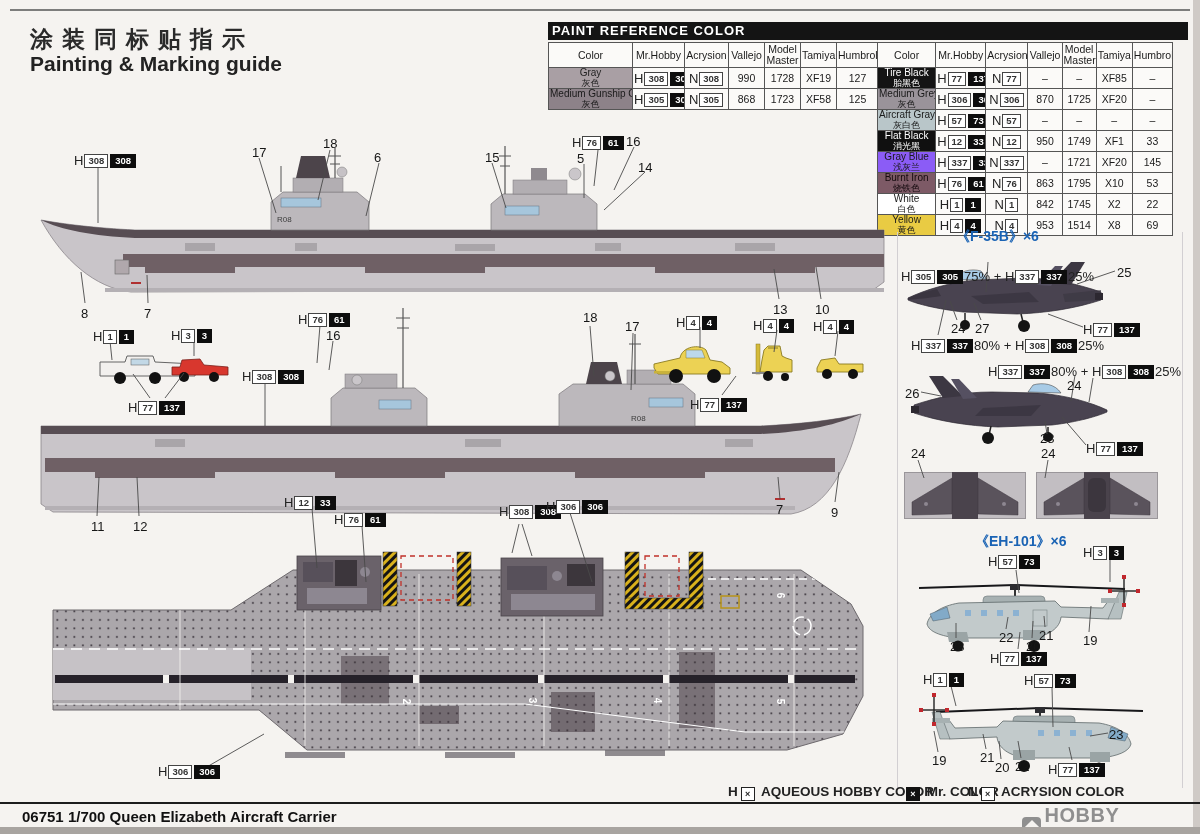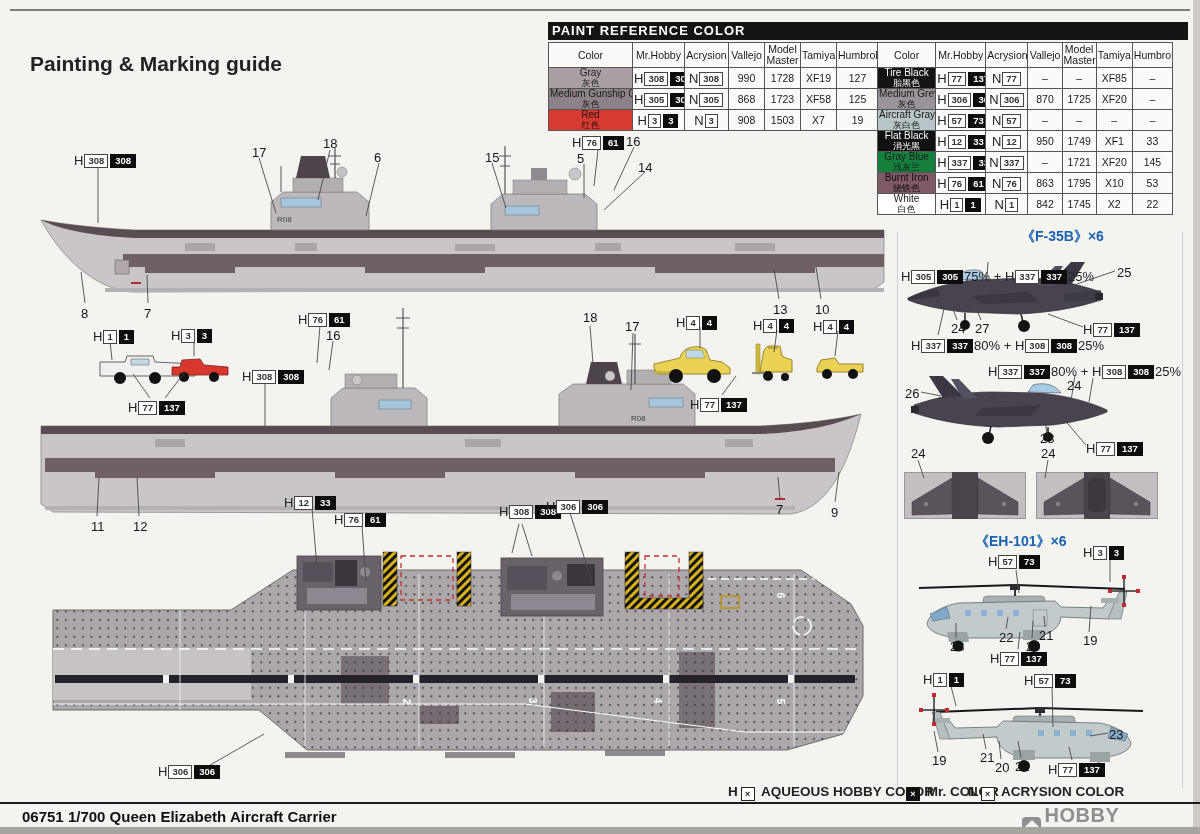--- a/index.html
+++ b/index.html
@@ -46,20 +46,21 @@
   .edge-r{position:absolute;right:0;top:0;width:7px;height:834px;background:#cfcac6;}
   .edge-b{position:absolute;left:0;top:827px;width:1200px;height:7px;background:#a8a4a0;}
 </style>
 </head>
 <body>
 
 <div class="page">
   <div class="frame-top"></div>
   <div class="edge-r"></div>
 
+  <div class="title-cn">涂装同标贴指示</div>
   <div class="title-en">Painting &amp; Marking guide</div>
 
   <div class="pt-title">PAINT  REFERENCE COLOR</div>
   <table class="ptable" id="ptl">
     <colgroup>
         <col style="width:84px">
         <col style="width:52px">
         <col style="width:44px">
         <col style="width:36px">
         <col style="width:36px">
@@ -94,32 +95,20 @@
           <td class="ccell" style="background: rgb(141, 130, 137); color: rgb(26, 26, 26);">
             <div>Medium Gunship Grey</div>
             <div class="cn">灰色</div>
           </td>
           <td class="chipcell"><span class="ct">H</span><span class="bw">305</span><span class="bb">305</span></td>
           <td class="chipcell"><span class="ct">N</span><span class="bw">305</span></td>
           <td>868</td>
           <td>1723</td>
           <td>XF58</td>
           <td>125</td>
-        </tr>
-        <tr>
-          <td class="ccell" style="background: rgb(214, 58, 49); color: rgb(42, 18, 18);">
-            <div>Red</div>
-            <div class="cn">红色</div>
-          </td>
-          <td class="chipcell"><span class="ct">H</span><span class="bw">3</span><span class="bb">3</span></td>
-          <td class="chipcell"><span class="ct">N</span><span class="bw">3</span></td>
-          <td>908</td>
-          <td>1503</td>
-          <td>X7</td>
-          <td>19</td>
         </tr>
       </tbody>
   </table>
   <table class="ptable" id="ptr">
     <colgroup>
         <col style="width:58px">
         <col style="width:50px">
         <col style="width:42px">
         <col style="width:34px">
         <col style="width:34px">
@@ -180,21 +169,21 @@
             <div class="cn">消光黑</div>
           </td>
           <td class="chipcell"><span class="ct">H</span><span class="bw">12</span><span class="bb">33</span></td>
           <td class="chipcell"><span class="ct">N</span><span class="bw">12</span></td>
           <td>950</td>
           <td>1749</td>
           <td>XF1</td>
           <td>33</td>
         </tr>
         <tr>
-          <td class="ccell" style="background: #15803d; color: rgb(26, 26, 26); margin-left: 36px;">
+          <td class="ccell" style="background: #8b5cf6; color: rgb(26, 26, 26); margin-left: 36px;">
             <div>Gray Blue</div>
             <div class="cn">浅灰兰</div>
           </td>
           <td class="chipcell"><span class="ct">H</span><span class="bw">337</span><span class="bb">337</span></td>
           <td class="chipcell"><span class="ct">N</span><span class="bw">337</span></td>
           <td>–</td>
           <td>1721</td>
           <td>XF20</td>
           <td>145</td>
         </tr>
@@ -214,20 +203,32 @@
           <td class="ccell" style="background: rgb(255, 255, 255); color: rgb(26, 26, 26);">
             <div>White</div>
             <div class="cn">白色</div>
           </td>
           <td class="chipcell"><span class="ct">H</span><span class="bw">1</span><span class="bb">1</span></td>
           <td class="chipcell"><span class="ct">N</span><span class="bw">1</span></td>
           <td>842</td>
           <td>1745</td>
           <td>X2</td>
           <td>22</td>
+        </tr>
+        <tr>
+          <td class="ccell" style="background: rgb(233, 203, 67); color: rgb(26, 26, 26);">
+            <div>Yellow</div>
+            <div class="cn">黄色</div>
+          </td>
+          <td class="chipcell"><span class="ct">H</span><span class="bw">4</span><span class="bb">4</span></td>
+          <td class="chipcell"><span class="ct">N</span><span class="bw">4</span></td>
+          <td>953</td>
+          <td>1514</td>
+          <td>X8</td>
+          <td>69</td>
         </tr>
       </tbody>
   </table>
 
   <div class="vdiv" style="left:897px;top:232px;height:556px;"></div>
   <div class="vdiv" style="left:1182px;top:232px;height:556px;"></div>
 
   <svg class="abs" style="left:35px;top:142px;" width="855" height="172" viewBox="0 0 855 172">
     <path d="M6,78 C28,82 60,86 100,88 L849,88 L849,140 L838,148 L96,150 C60,146 28,118 6,78 Z" fill="#c9c5c9" stroke="#8b878b" stroke-width="0.8"></path>
     <path d="M6,78 C28,82 60,86 100,88 L849,88 L849,96 L100,96 C58,94 26,88 6,78 Z" fill="#574d53"></path>
@@ -396,21 +397,21 @@
     <rect x="0" y="30" width="12" height="2" fill="#888"></rect>
     <circle cx="16" cy="34" r="5" fill="#111"></circle>
       <circle cx="33" cy="35" r="4" fill="#111"></circle>
   </svg>
   <svg class="abs" style="left:815px;top:352px;" width="52" height="28" viewBox="0 0 52 28">
     <path d="M2,16 L6,8 L20,6 L24,12 L48,12 L48,20 L2,20 Z" fill="#ecd254" stroke="#8a7a20" stroke-width="0.9"></path>
     <circle cx="12" cy="22" r="5" fill="#111"></circle>
       <circle cx="38" cy="22" r="5" fill="#111"></circle>
   </svg>
 
-  <div class="sec-title" style="left:1021px;top:228px;">《F-35B》×6</div>
+  <div class="sec-title" style="left:956px;top:228px;">《F-35B》×6</div>
   <svg class="abs" style="left:905px;top:256px;" width="200" height="78" viewBox="0 0 200 78">
     <path d="M3,42 C20,34 45,26 72,24 L118,22 C148,22 172,28 196,36 L196,44 C172,52 142,57 112,58 L58,56 C32,53 12,48 3,44 Z" fill="#494350" stroke="#2e2a33" stroke-width="0.7"></path>
     <path d="M48,24 C54,15 66,12 76,15 L82,23 Z" fill="#a8cbe6" stroke="#333" stroke-width="0.5"></path>
     <path d="M3,42 C12,38 22,35 32,33 L36,40 C24,42 12,43 3,44 Z" fill="#3a3540"></path>
     <path d="M146,27 L166,6 L180,6 L166,29 Z" fill="#3c3742"></path>
     <path d="M132,29 L150,10 L158,10 L146,30 Z" fill="#555061"></path>
     <path d="M158,38 L196,34 L196,44 L160,46 Z" fill="#3c3742" opacity="0.7"></path>
     <path d="M66,40 L124,36 L134,46 L78,48 Z" fill="#3a3540" opacity="0.8"></path>
     <rect x="190" y="37" width="8" height="7" fill="#2c2830"></rect>
     <line x1="60" y1="57" x2="60" y2="66" stroke="#222" stroke-width="1.5"></line>

